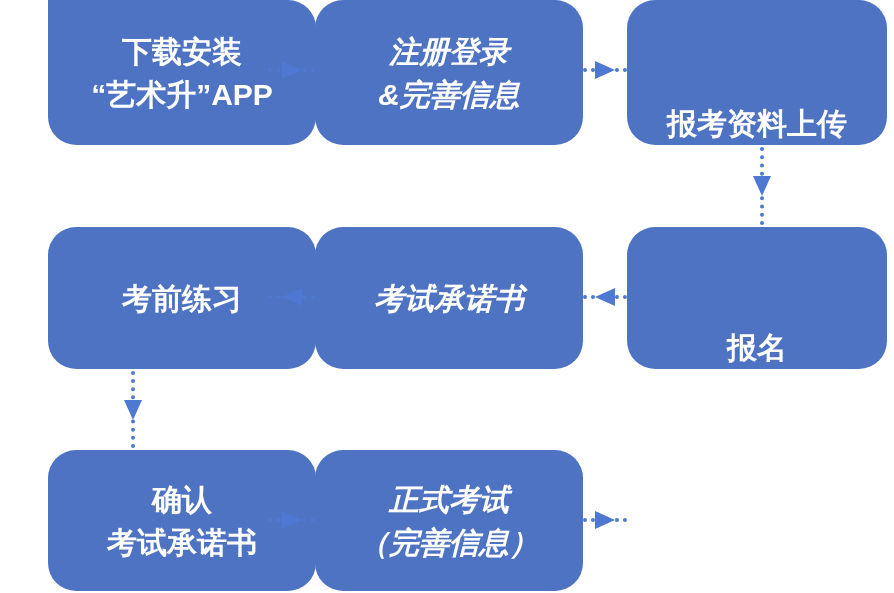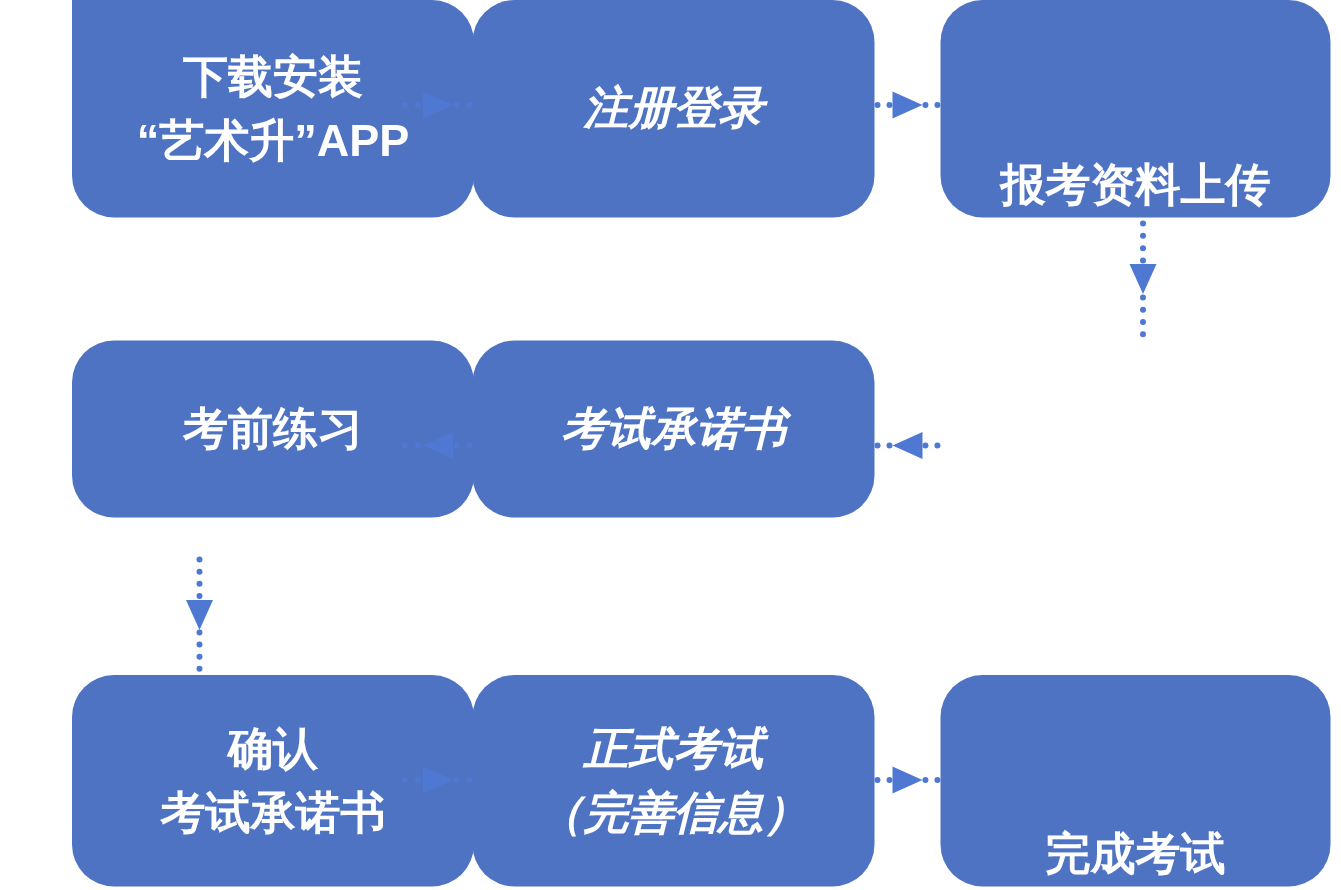--- a/index.html
+++ b/index.html
@@ -26,21 +26,21 @@
     line-height: 43px;
     display: flex;
     flex-direction: column;
     align-items: center;
     justify-content: center;
     text-align: center;
   }
   .node span { display: block; }
   
   .r1 { top: 0;    height: 145px; }
-  .r2 { top: 227px; height: 118px; }
+  .r2 { top: 227px; height: 142px; }
   .r3 { top: 450px; height: 141px; }
   .c1 { left: 0;    width: 268px; margin-left: 48px; }
   .c2 { left: 315px; width: 268px; font-style: italic; }
   .c3 { left: 627px; width: 260px; justify-content: flex-end; }
   .r1.c1 { border-top-left-radius: 0; }
 
   
   .connector { position: absolute; }
   .connector.h { height: 20px; }
   .connector.v { width: 20px; }
@@ -93,42 +93,43 @@
 <body>
 
 <div class="canvas">
 
   <div class="node r1 c1">
     <span>下载安装</span>
     <span>“艺术升”APP</span>
   </div>
   <div class="node r1 c2">
     <span>注册登录</span>
+    <span>&amp;完善信息</span>
   </div>
   <div class="node r1 c3">
     <span>报考资料上传</span>
   </div>
 
   <div class="node r2 c1">
     <span>考前练习</span>
   </div>
   <div class="node r2 c2">
     <span>考试承诺书</span>
   </div>
+  <div class="node r2 c3">
+    <span>报名</span>
+  </div>
 
   <div class="node r3 c1">
     <span>确认</span>
     <span>考试承诺书</span>
   </div>
   <div class="node r3 c2">
     <span>正式考试</span>
     <span>（完善信息）</span>
-  </div>
-  <div class="node r3 c3">
-    <span>完成考试</span>
   </div>
 
   <div class="connector h e1">
     <div class="dots"></div>
     <div class="head right"></div>
   </div>
   <div class="connector h e2">
     <div class="dots"></div>
     <div class="head right"></div>
   </div>

